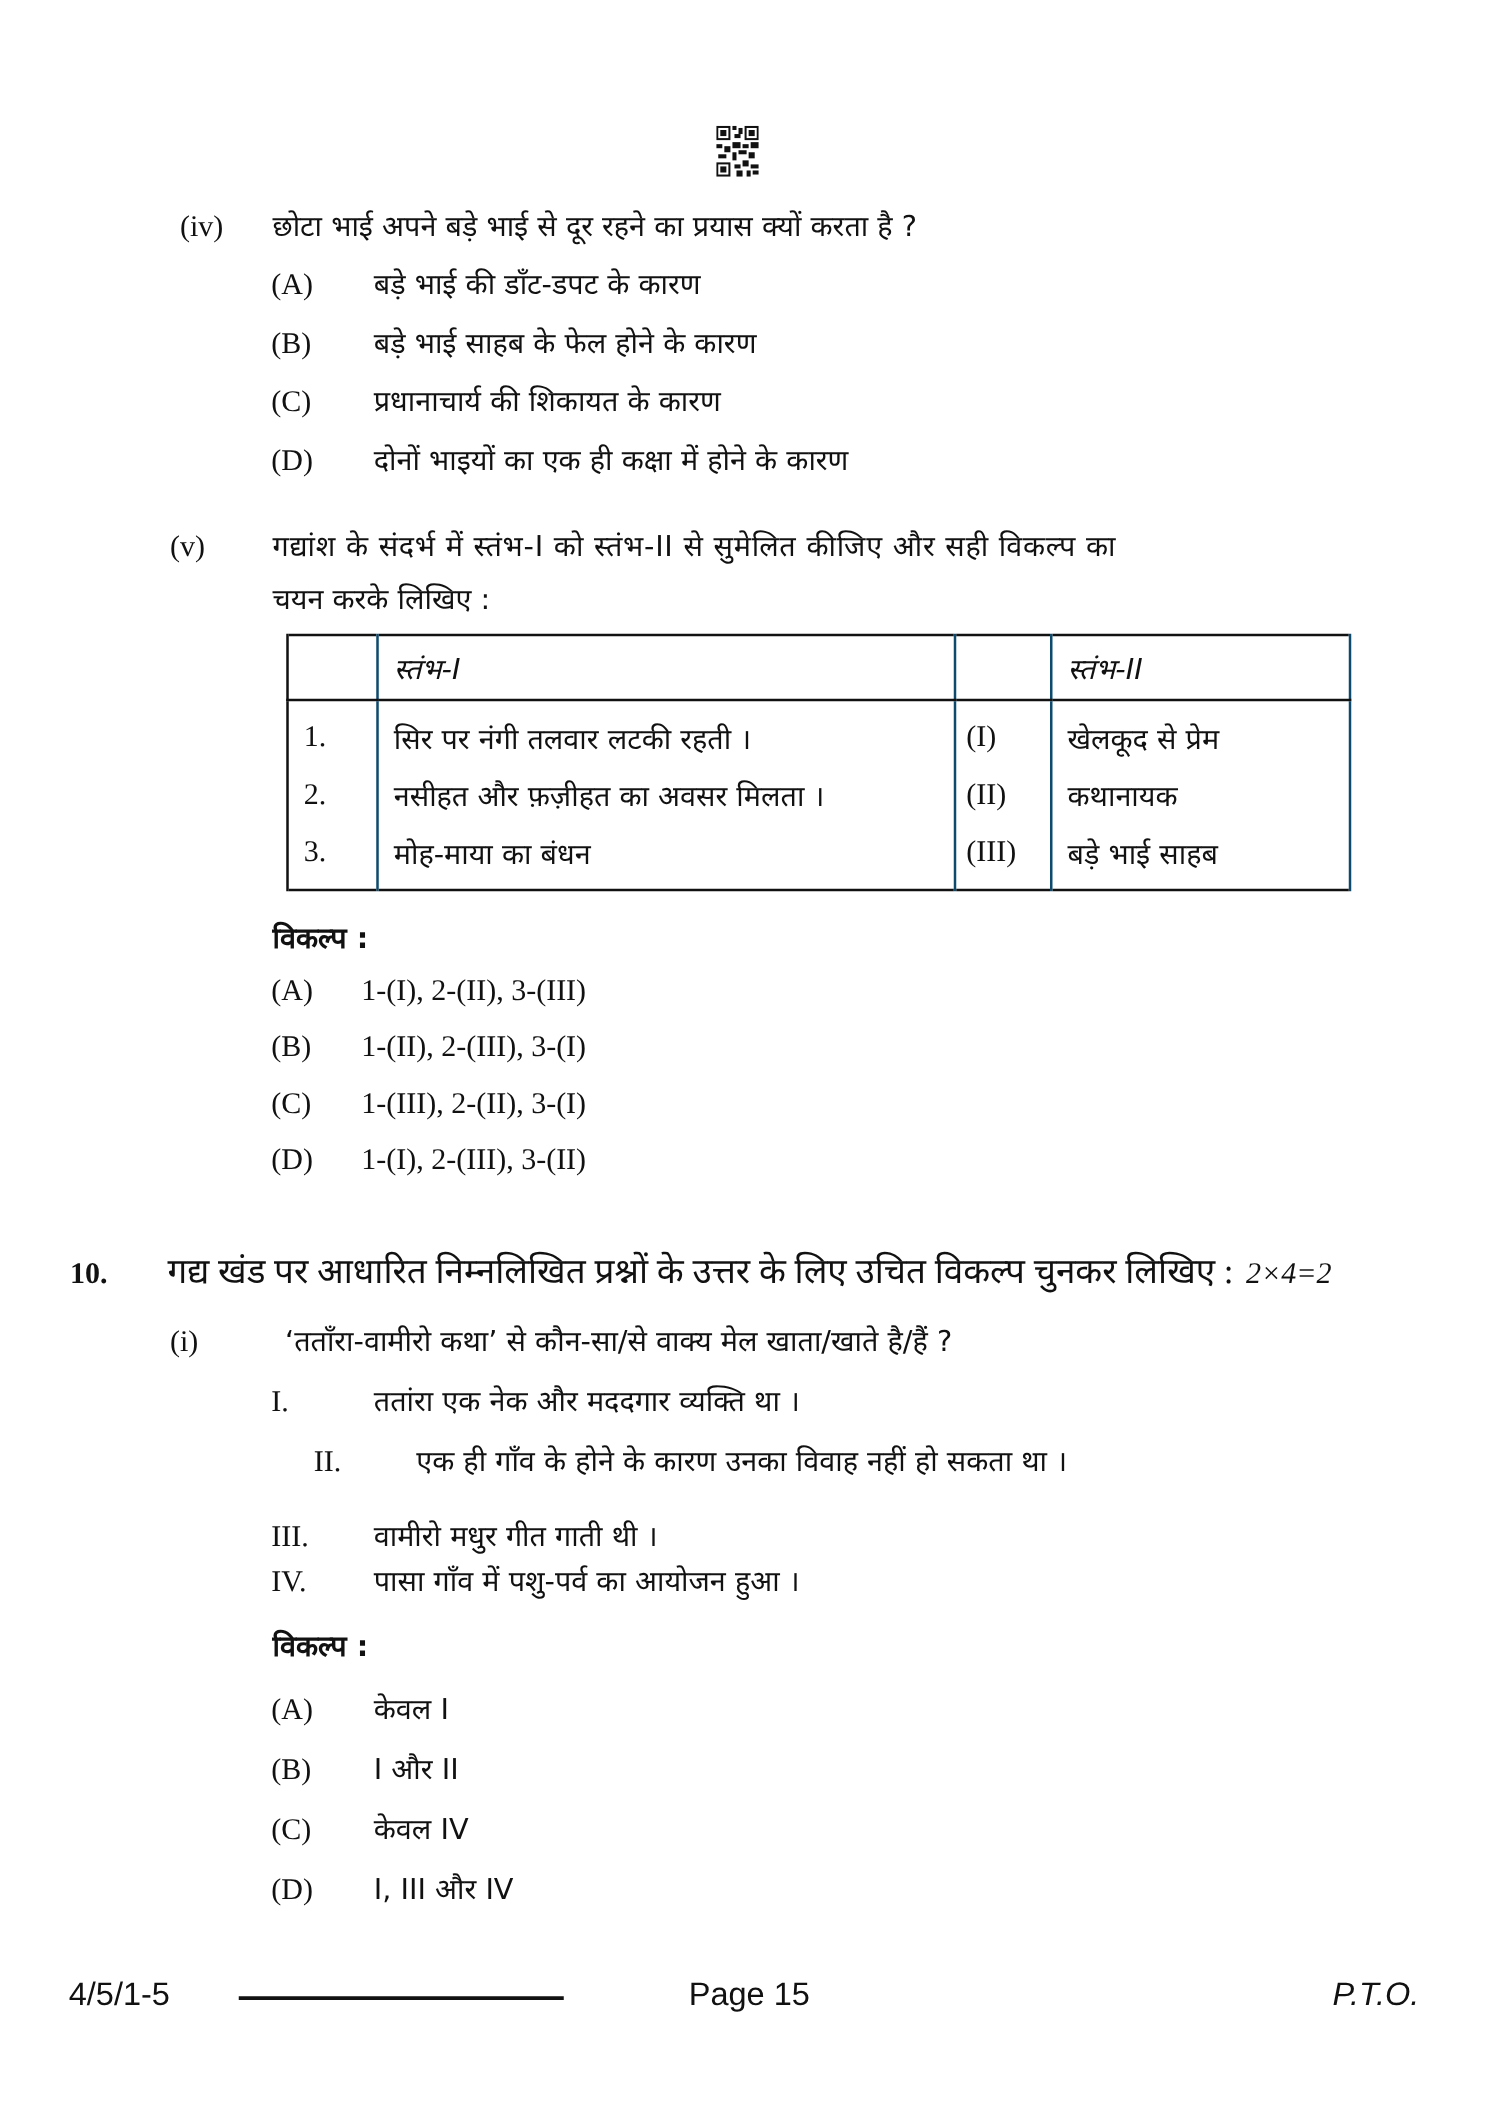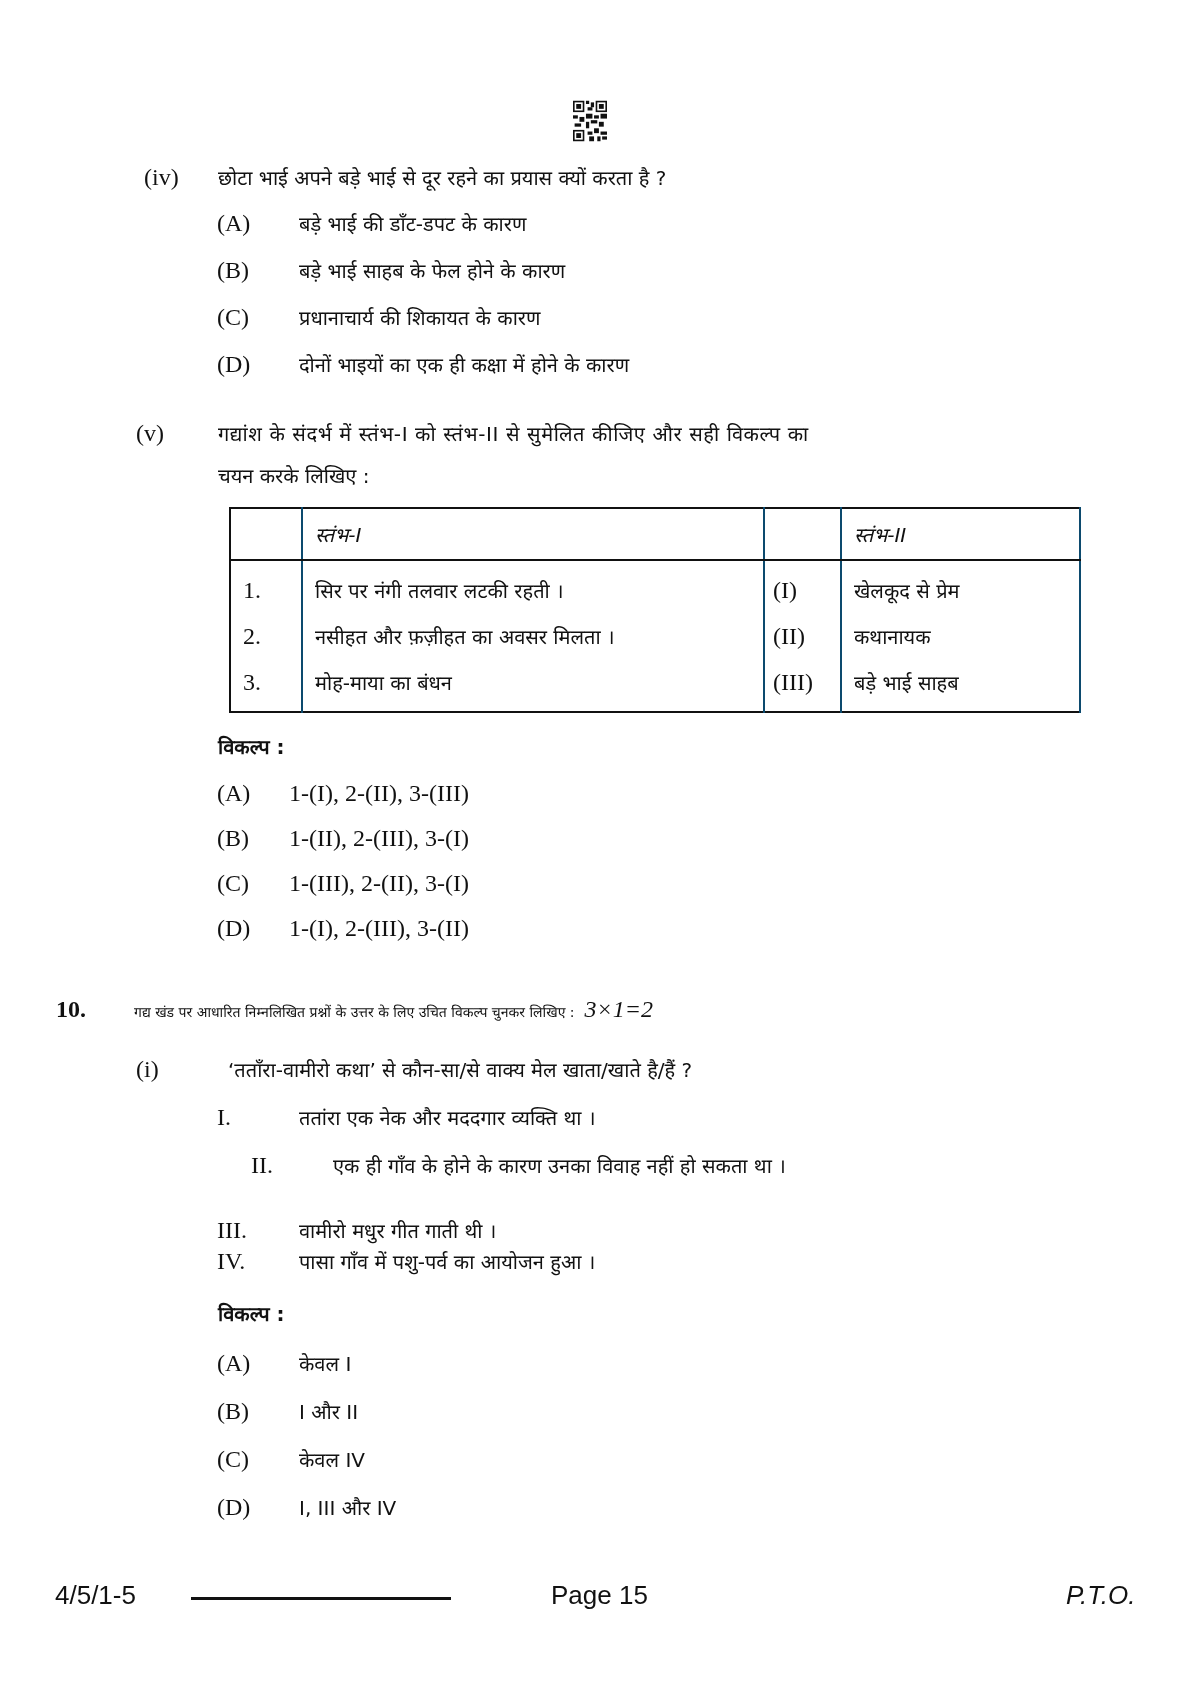--- a/index.html
+++ b/index.html
@@ -2,21 +2,21 @@
 <html><head>
 <meta charset="utf-8">
 <style>
   html, body { margin: 0; padding: 0; background: #ffffff; }
   body {
     width: 1190px; height: 1683px; position: relative; overflow: hidden;
     font-family: "DejaVu Serif", "Liberation Serif", serif;
     color: #111111;
   }
   .abs { position: absolute; white-space: nowrap; }
-  .hi { font-family: "DejaVu Sans", "Liberation Sans", sans-serif; font-size: 20px; }
+  .hi { font-family: "DejaVu Sans", "Liberation Sans", sans-serif; font-size: 23px; }
   .lat { font-family: "Liberation Serif", "DejaVu Serif", serif; font-size: 24px; }
   .qr { position: absolute; left: 573px; top: 100px; width: 34px; height: 42px; }
   .row { position: absolute; display: flex; align-items: baseline; white-space: nowrap; }
   .bold { font-weight: bold; }
   table.match {
     position: absolute; left: 229px; top: 507px; width: 852px;
     border-collapse: collapse; border: 2px solid #111;
   }
   table.match td {
     border-left: 2px solid #111; border-right: 2px solid #0c4a6e;
@@ -141,22 +141,22 @@
   <span class="lat" style="width:72px;">(C)</span>
   <span class="lat">1-(III), 2-(II), 3-(I)</span>
 </div>
 <div class="row" style="left:217px; top:915px;">
   <span class="lat" style="width:72px;">(D)</span>
   <span class="lat">1-(I), 2-(III), 3-(II)</span>
 </div>
 
 <div class="row" style="left:56px; top:996px;">
   <span class="lat bold" style="width:78px;">10.</span>
-  <span class="hi" style="font-size:14px;">गद्य खंड पर आधारित निम्नलिखित प्रश्नों के उत्तर के लिए उचित विकल्प चुनकर लिखिए :</span>
-  <span class="lat ital" style="margin-left:10px;">3×1=2</span>
+  <span class="hi" style="font-size:28px;font-family:Liberation Serif, serif;">गद्य खंड पर आधारित निम्नलिखित प्रश्नों के उत्तर के लिए उचित विकल्प चुनकर लिखिए :</span>
+  <span class="lat ital" style="margin-left:10px;">2×4=2</span>
 </div>
 
 <div class="row" style="left:136px; top:1056px;">
   <span class="lat" style="width:92px;">(i)</span>
   <span class="hi">‘तताँरा-वामीरो कथा’ से कौन-सा/से वाक्य मेल खाता/खाते है/हैं ?</span>
 </div>
 
 <div class="row" style="left:217px; top:1104px;">
   <span class="lat" style="width:82px;">I.</span>
   <span class="hi">ततांरा एक नेक और मददगार व्यक्ति था ।</span>

